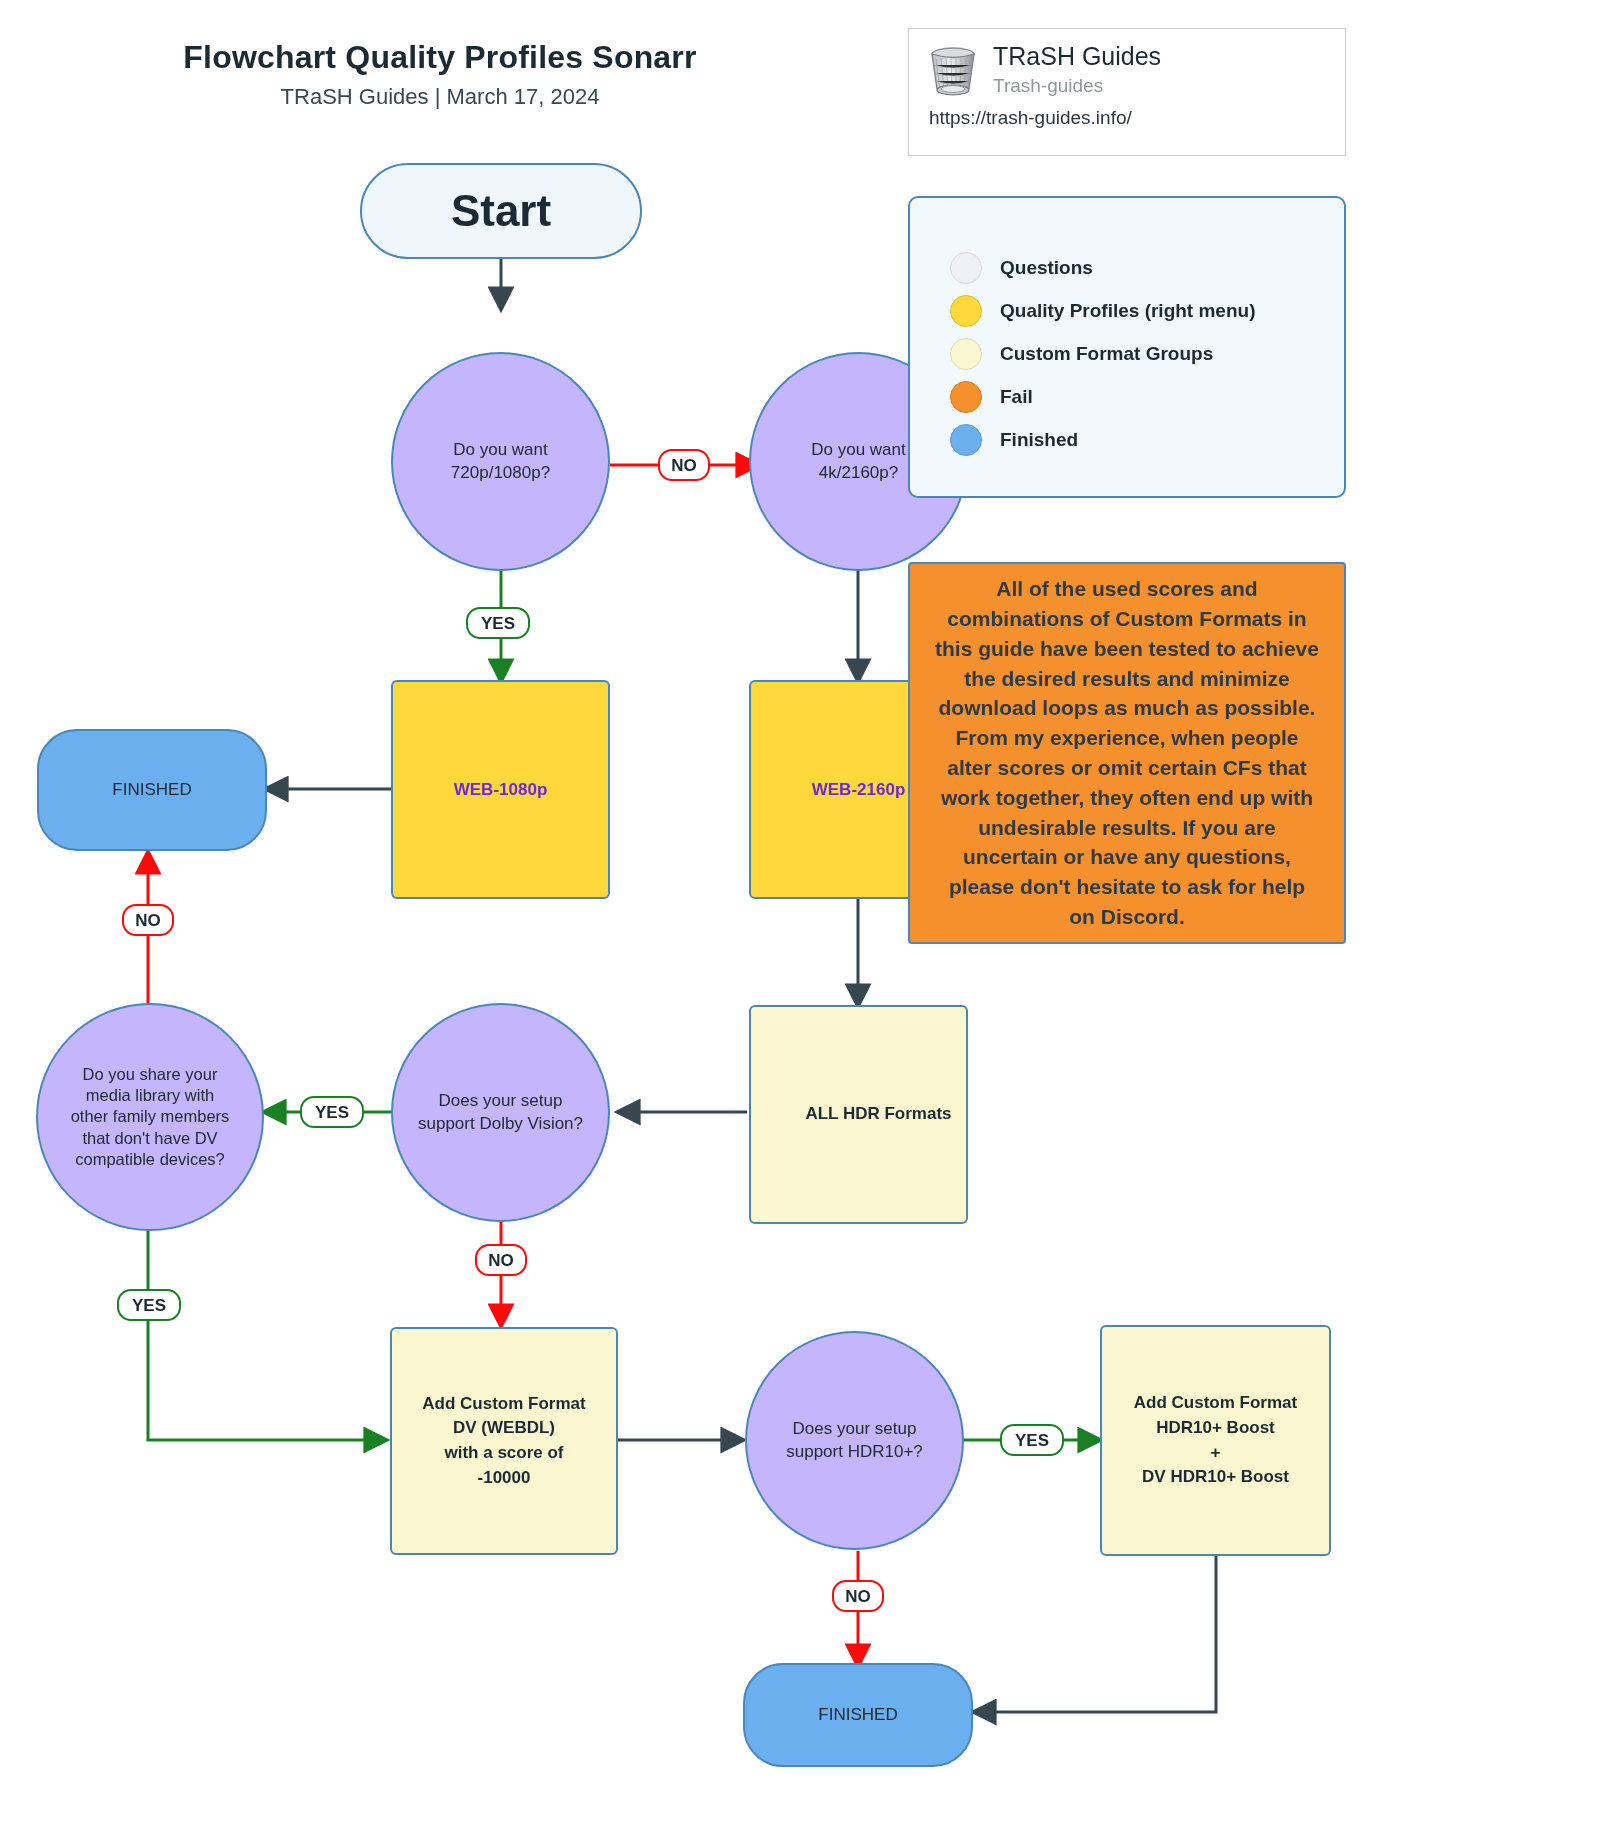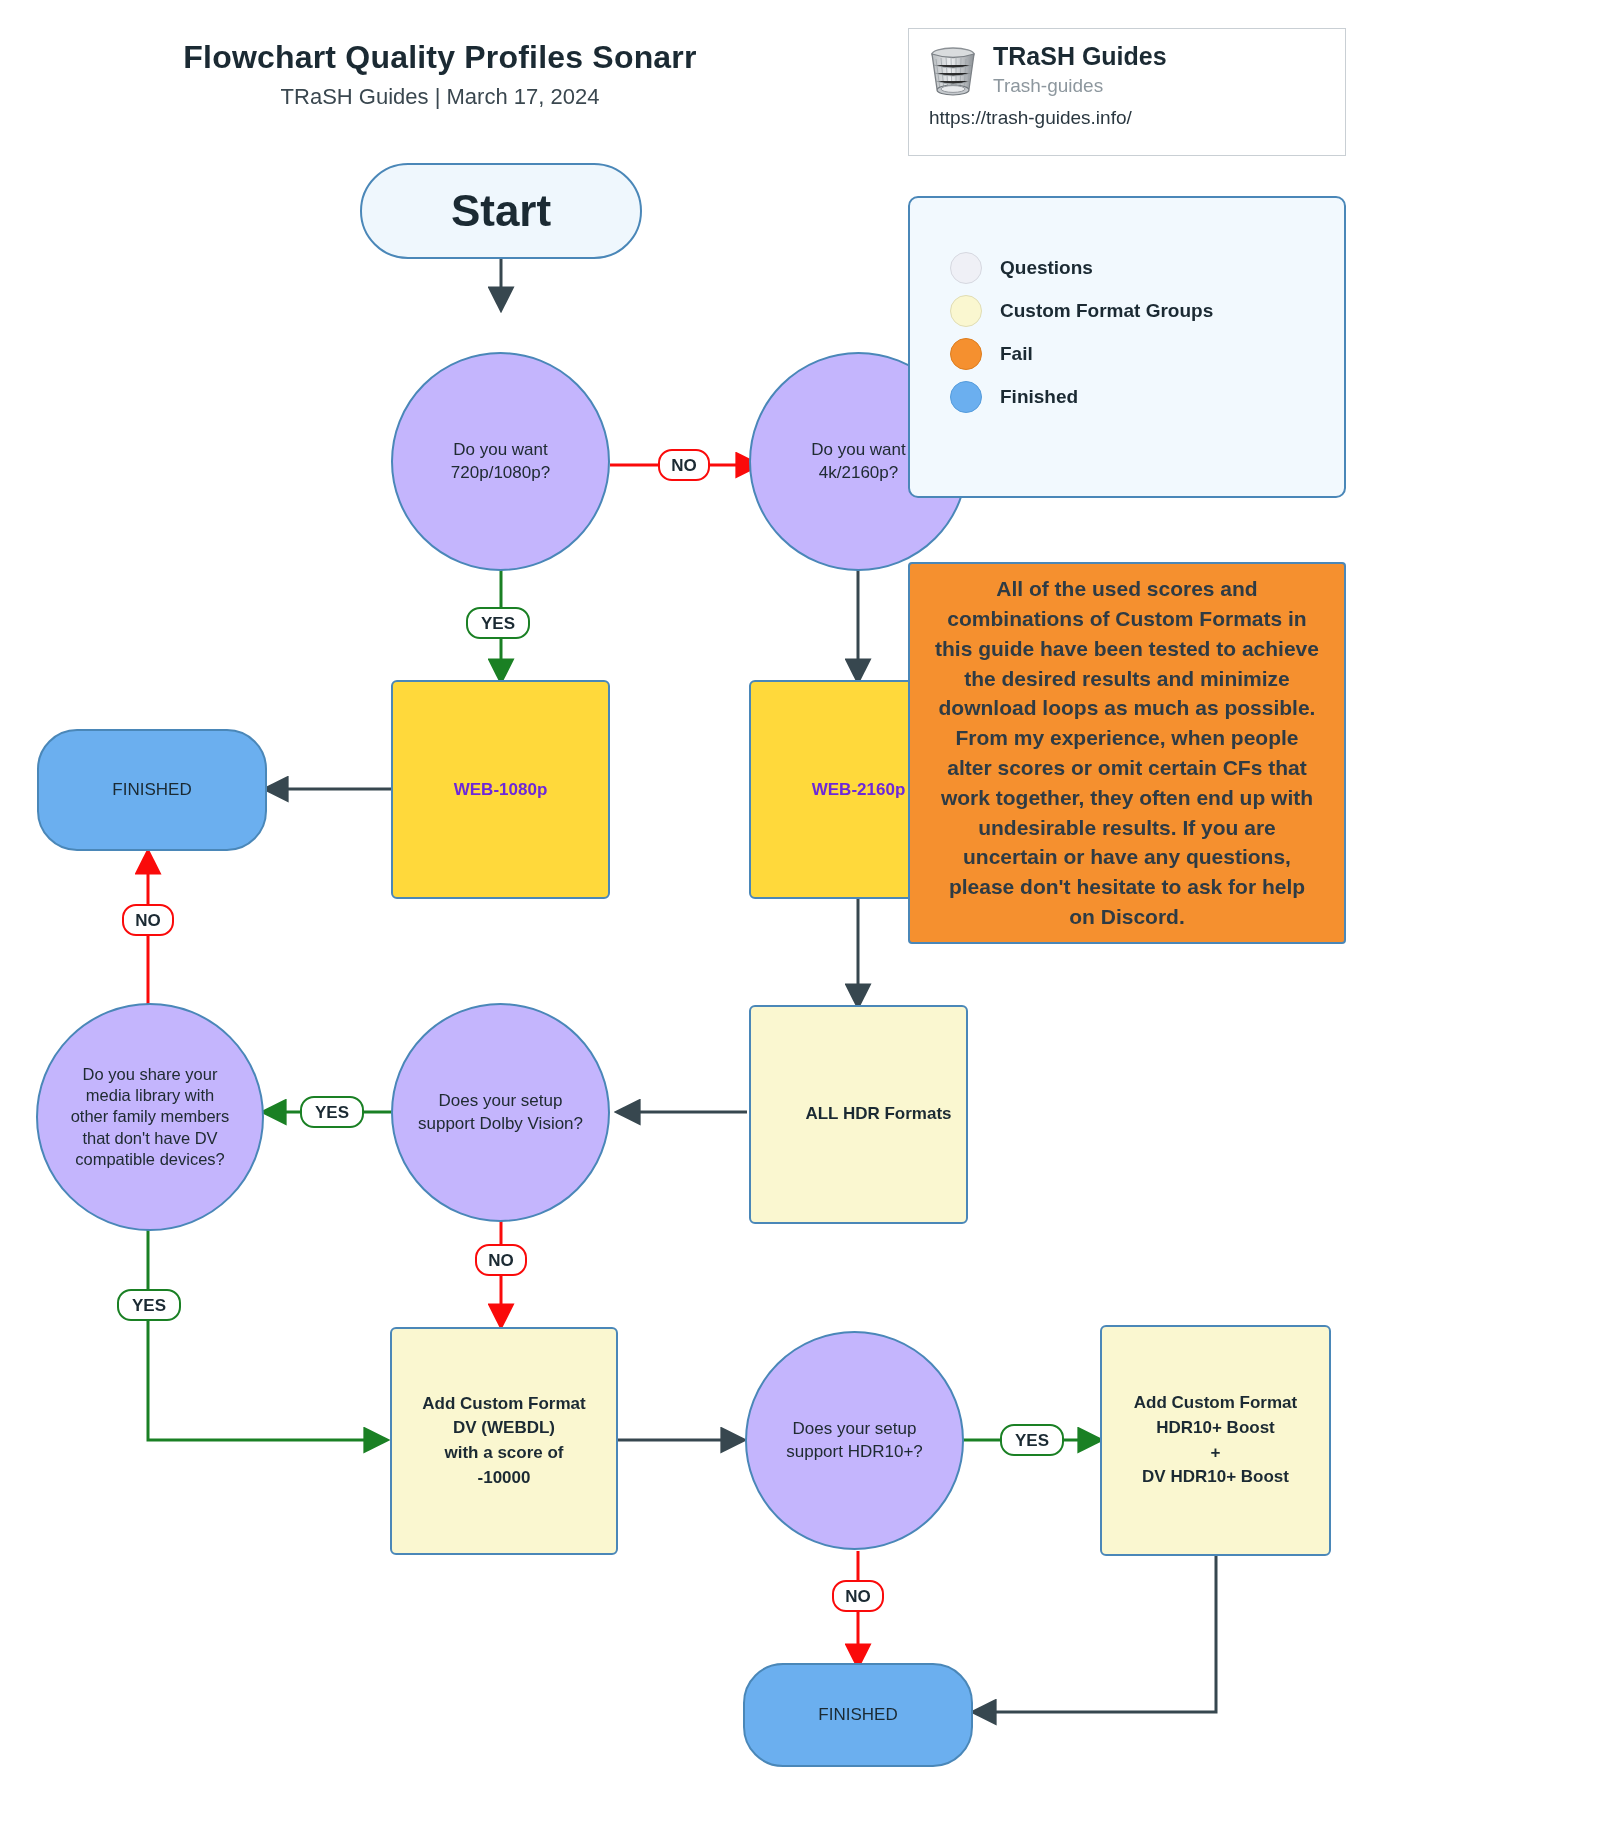--- a/index.html
+++ b/index.html
@@ -44,21 +44,21 @@
     border-radius:14px;font-size:17px;font-weight:bold;line-height:1;
     display:flex;align-items:center;justify-content:center;color:#1b2a33;text-align:center;}
   .lbl-yes{border:2px solid #1a8024;}
   .lbl-no{border:2px solid #fa0a0a;}
 
   
   #brand-card{position:absolute;left:908px;top:28px;width:438px;height:128px;
     border:1px solid #c9cfd4;background:#ffffff;box-sizing:border-box;}
   #brand-row{display:flex;align-items:flex-start;padding:14px 0 0 18px;}
   #brand-icon{width:52px;height:56px;flex:0 0 52px;margin-right:14px;}
-  #brand-name{font-size:25px;font-weight:bold;color:#1b2a33;line-height:1.1;}
+  #brand-name{font-size:25px;font-weight:normal;color:#1b2a33;line-height:1.1;}
   #brand-sub{font-size:19px;color:#8d979e;margin-top:5px;line-height:1.1;}
   #brand-url{font-size:19px;color:#2a3740;padding:8px 0 0 20px;line-height:1.2;}
 
   #legend-card{position:absolute;left:908px;top:196px;width:438px;height:302px;
     border:2px solid #4a87b8;border-radius:10px;background:#f2f9fe;box-sizing:border-box;
     padding:48px 0 0 40px;}
   .legend-row{display:flex;align-items:center;height:43px;}
   .legend-dot{width:30px;height:30px;border-radius:50%;flex:0 0 30px;margin-right:18px;}
   .legend-text{font-size:19px;font-weight:bold;color:#1b2a33;line-height:1;}
 
@@ -269,20 +269,24 @@
     </div>
     <div id="brand-url">https://trash-guides.info/</div>
   </div>
 
   <div id="legend-card">
     <div class="legend-row">
       <span class="legend-dot" style="background:#eff0f6;border:1px solid #d6d8e0"></span>
       <span class="legend-text">Questions</span>
     </div>
     <div class="legend-row">
+      <span class="legend-dot" style="background:#ffd93b;border:1px solid #e2bf2c"></span>
+      <span class="legend-text">Quality Profiles (right menu)</span>
+    </div>
+    <div class="legend-row">
       <span class="legend-dot" style="background:#faf7d0;border:1px solid #e0ddb4"></span>
       <span class="legend-text">Custom Format Groups</span>
     </div>
     <div class="legend-row">
       <span class="legend-dot" style="background:#f5902f;border:1px solid #dd7d1e"></span>
       <span class="legend-text">Fail</span>
     </div>
     <div class="legend-row">
       <span class="legend-dot" style="background:#6bafef;border:1px solid #559cdc"></span>
       <span class="legend-text">Finished</span>

